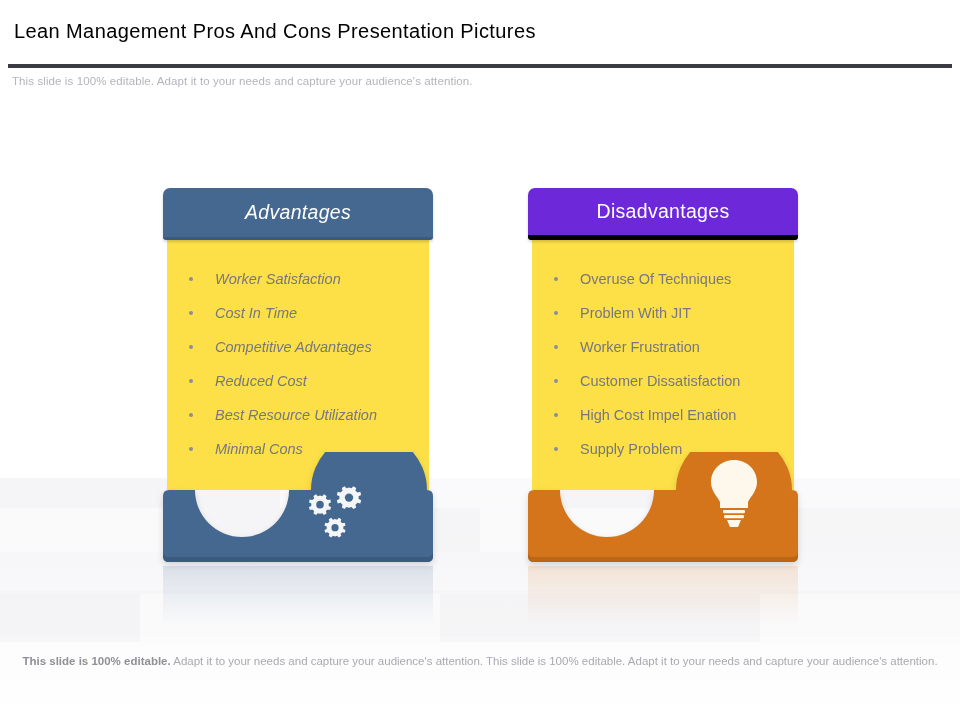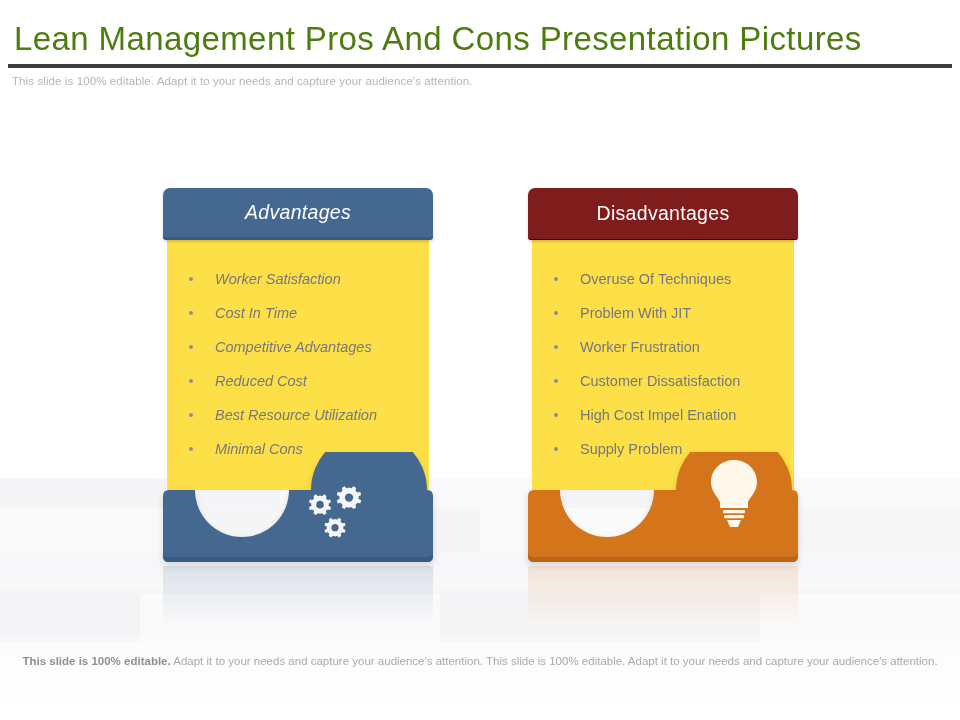--- a/index.html
+++ b/index.html
@@ -29,22 +29,22 @@
   }
   .tile.lite { background:#fafafb; }
   .horiz-band {
     position:absolute; left:0; width:960px;
     background:#f4f4f6; opacity:.7;
   }
 
   
   .page-title {
     position:absolute; left:14px; top:20px;
-    font-size:33px; font-weight:400; letter-spacing:.4px;
-    color:#4d7c0f; white-space:nowrap;
+    font-size:20px; font-weight:400; letter-spacing:.4px;
+    color:#000000; white-space:nowrap;
     z-index:5;
   }
   .title-rule {
     position:absolute; left:8px; top:64px; width:944px; height:4px;
     background:#3b3b42; z-index:5;
   }
   .subtitle {
     position:absolute; left:12px; top:75px;
     font-size:11.5px; color:#b4b4ba; letter-spacing:.1px;
     z-index:5;
@@ -57,21 +57,21 @@
 
   .col-head {
     width:270px; height:52px;
     border-radius:7px 7px 3px 3px;
     display:flex; align-items:center; justify-content:center;
     color:#fff; font-size:19.5px; letter-spacing:.3px;
     box-shadow:0 2px 3px rgba(0,0,0,.16);
     position:relative; z-index:3;
   }
   .col-head.blue   { background:#44688f; border-bottom:3px solid #3b5b7e; }
-  .col-head.orange { background:#7f1d1d; border-bottom:1px solid #000000; }
+  .col-head.orange { background:#6d28d9; border-bottom:5px solid #000000; }
 
   .col-body {
     position:relative;
     width:262px; margin-left:4px;
     background:#fde047;
     padding:22px 0 0 0;
     min-height:250px;
   }
   .bullet-list { list-style:none; }
   .bullet-list li {

